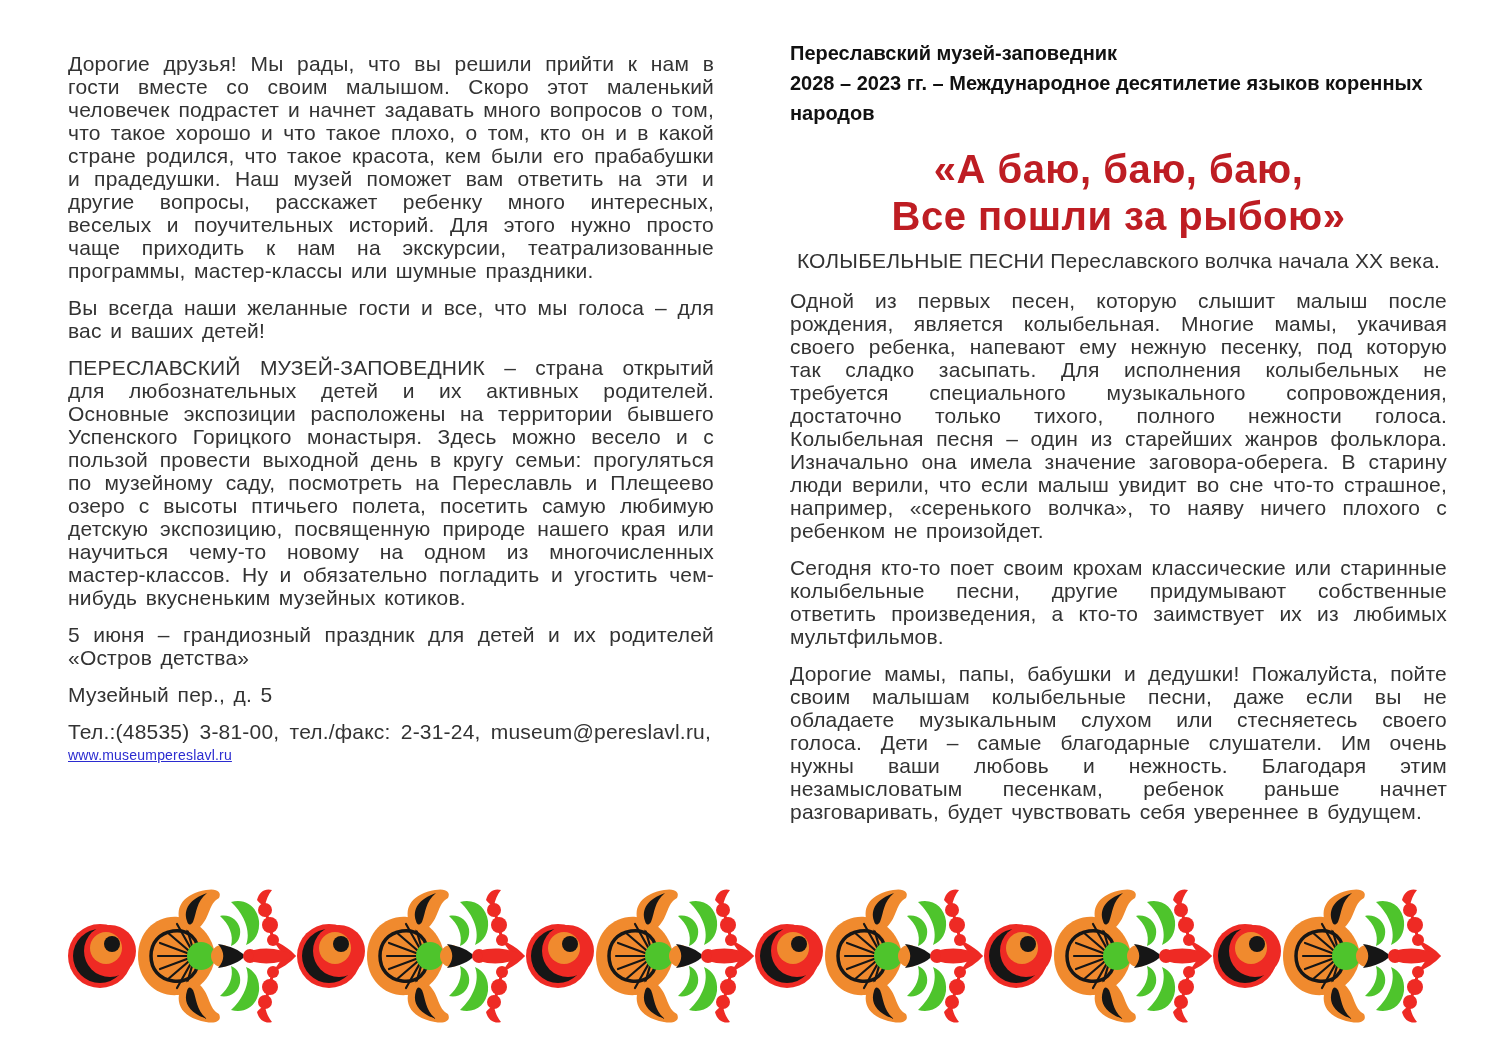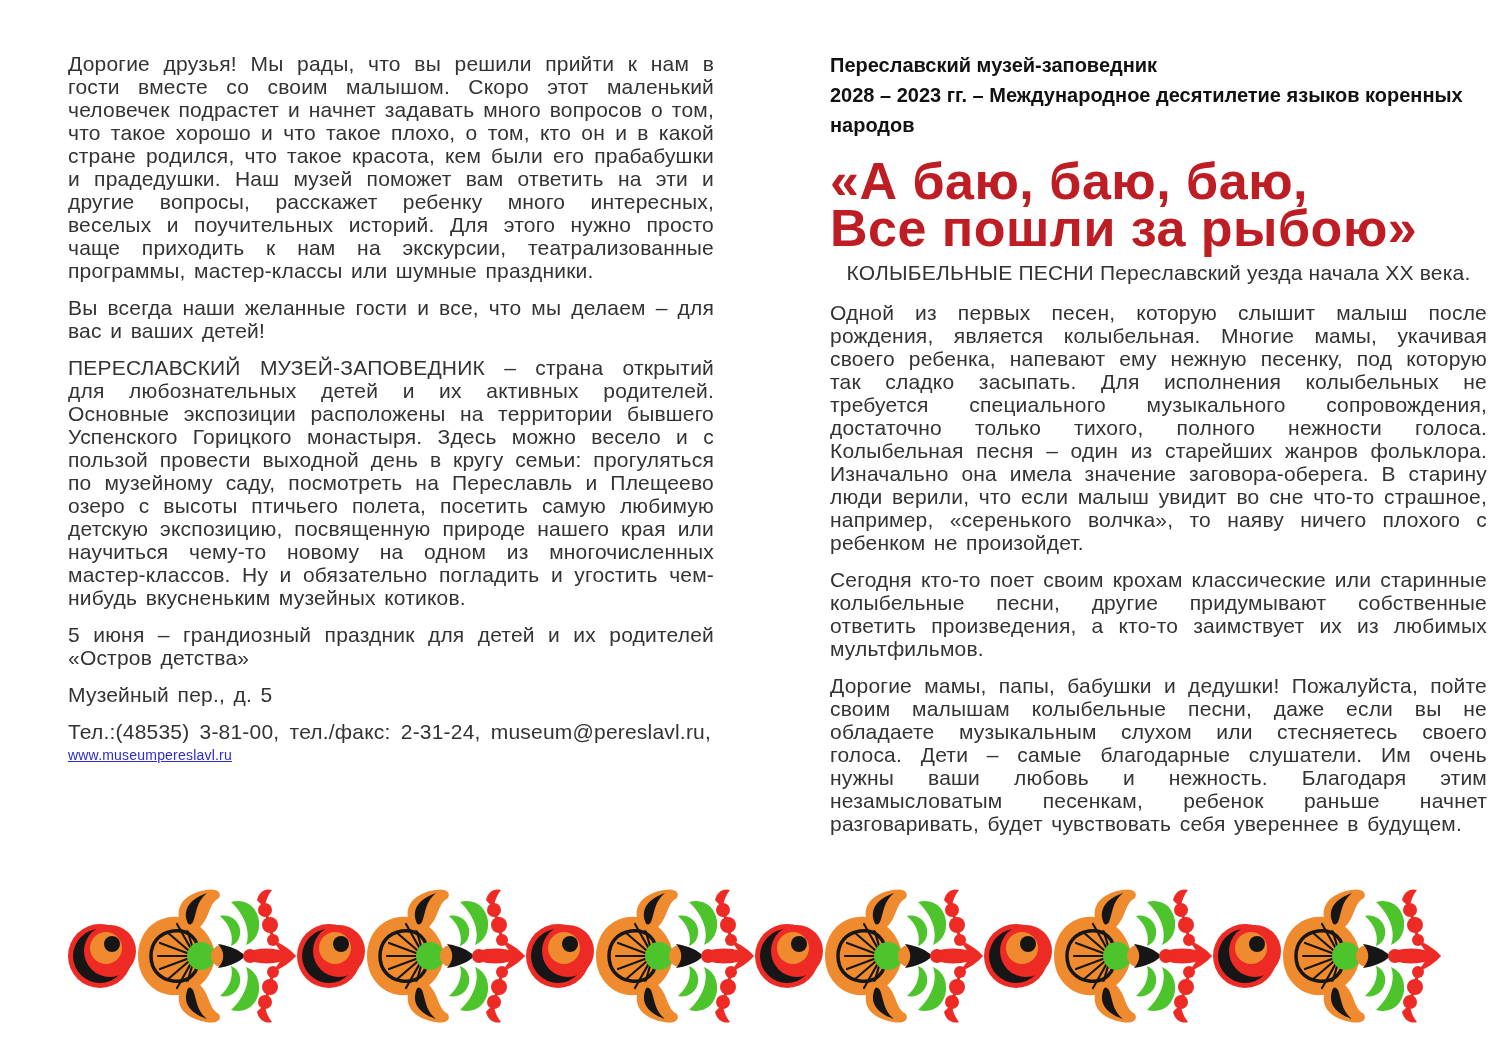--- a/index.html
+++ b/index.html
@@ -16,21 +16,21 @@
   .page{
     position:relative;
     width:1497px;height:1058px;
     background:#ffffff;
     overflow:hidden;
     font-family:"Liberation Sans",sans-serif;
     color:var(--text);
   }
   .col{position:absolute;top:52px;}
   .col-left{left:68px;width:646px;}
-  .col-right{left:790px;width:657px;top:50px;margin-left:40px;}
+  .col-right{left:790px;width:657px;top:38px;}
   .body-text{
     font-size:21px;line-height:23px;
     text-align:justify;
     word-spacing:2.5px;letter-spacing:0.2px;
     margin:0 0 14px 0;
     color:var(--text);
   }
   .force-last-justify{text-align-last:justify;}
   .contact-block{margin:0 3px 14px 0;}
   .weblink{
@@ -42,22 +42,23 @@
   .hdr-bold{
     font-size:20px;line-height:30px;font-weight:700;
     color:var(--heading-black);
     margin:0;
   }
   .audience{
     font-size:21px;line-height:26px;margin:2px 0 0 0;color:var(--text);
   }
   .big-title{
     margin:18px 0 0 0;
+    text-align:center;
     color:var(--title-red);
-    font-size:52px;line-height:47px;font-weight:700;
+    font-size:40px;line-height:47px;font-weight:700;
     letter-spacing:0.5px;
   }
   .subtitle{
     margin:8px 0 16px 0;
     text-align:center;
     font-size:21px;line-height:25px;
     color:var(--text);
     letter-spacing:0.2px;
   }
   .ornament-wrap{
@@ -70,38 +71,38 @@
   .o-stroke{stroke:var(--ornament-black);fill:none;stroke-linecap:round;}
   .o-redstroke{stroke:var(--ornament-red);fill:none;stroke-linecap:round;}
 </style>
 </head>
 <body>
 
 <div class="page">
 
   <div class="col col-left">
     <p class="body-text">Дорогие друзья! Мы рады, что вы решили прийти к нам в гости вместе со своим малышом. Скоро этот маленький человечек подрастет и начнет задавать много вопросов о том, что такое хорошо и что такое плохо, о том, кто он и в какой стране родился, что такое красота, кем были его прабабушки и прадедушки. Наш музей поможет вам ответить на эти и другие вопросы, расскажет ребенку много интересных, веселых и поучительных историй. Для этого нужно просто чаще приходить к нам на экскурсии, театрализованные программы, мастер-классы или шумные праздники.</p>
-    <p class="body-text">Вы всегда наши желанные гости и все, что мы делаем – для вас и ваших детей!</p>
+    <p class="body-text">Вы всегда наши желанные гости и все, что мы голоса – для вас и ваших детей!</p>
     <p class="body-text">ПЕРЕСЛАВСКИЙ МУЗЕЙ-ЗАПОВЕДНИК – страна открытий для любознательных детей и их активных родителей. Основные экспозиции расположены на территории бывшего Успенского Горицкого монастыря. Здесь можно весело и с пользой провести выходной день в кругу семьи: прогуляться по музейному саду, посмотреть на Переславль и Плещеево озеро с высоты птичьего полета, посетить самую любимую детскую экспозицию, посвященную природе нашего края или научиться чему-то новому на одном из многочисленных мастер-классов. Ну и обязательно погладить и угостить чем-нибудь вкусненьким музейных котиков.</p>
     <p class="body-text">5 июня – грандиозный праздник для детей и их родителей «Остров детства»</p>
     <p class="body-text">Музейный пер., д. 5</p>
     <div class="contact-block">
       <div class="body-text force-last-justify" style="margin:0">Тел.:(48535) 3-81-00, тел./факс: 2-31-24, museum@pereslavl.ru,</div>
       <a class="weblink" href="#">www.museumpereslavl.ru</a>
     </div>
   </div>
 
   <div class="col col-right">
     <p class="hdr-bold">Переславский музей-заповедник</p>
     <p class="hdr-bold">2028 – 2023 гг. – Международное десятилетие языков коренных народов</p>
     <div class="big-title">
       <div>«А баю, баю, баю,</div>
       <div>Все пошли за рыбою»</div>
     </div>
-    <p class="subtitle">КОЛЫБЕЛЬНЫЕ ПЕСНИ Переславский уезда начала XX века.</p>
+    <p class="subtitle">КОЛЫБЕЛЬНЫЕ ПЕСНИ Переславского волчка начала XX века.</p>
     <p class="body-text">Одной из первых песен, которую слышит малыш после рождения, является колыбельная. Многие мамы, укачивая своего ребенка, напевают ему нежную песенку, под которую так сладко засыпать. Для исполнения колыбельных не требуется специального музыкального сопровождения, достаточно только тихого, полного нежности голоса. Колыбельная песня – один из старейших жанров фольклора. Изначально она имела значение заговора-оберега. В старину люди верили, что если малыш увидит во сне что-то страшное, например, «серенького волчка», то наяву ничего плохого с ребенком не произойдет.</p>
     <p class="body-text">Сегодня кто-то поет своим крохам классические или старинные колыбельные песни, другие придумывают собственные ответить произведения, а кто-то заимствует их из любимых мультфильмов.</p>
     <p class="body-text">Дорогие мамы, папы, бабушки и дедушки! Пожалуйста, пойте своим малышам колыбельные песни, даже если вы не обладаете музыкальным слухом или стесняетесь своего голоса. Дети – самые благодарные слушатели. Им очень нужны ваши любовь и нежность. Благодаря этим незамысловатым песенкам, ребенок раньше начнет разговаривать, будет чувствовать себя увереннее в будущем.</p>
   </div>
 
   <div class="ornament-wrap">
     <svg width="1497" height="140" viewBox="0 0 1497 140" xmlns="http://www.w3.org/2000/svg">
       <defs>
 
         <g id="u-top">

